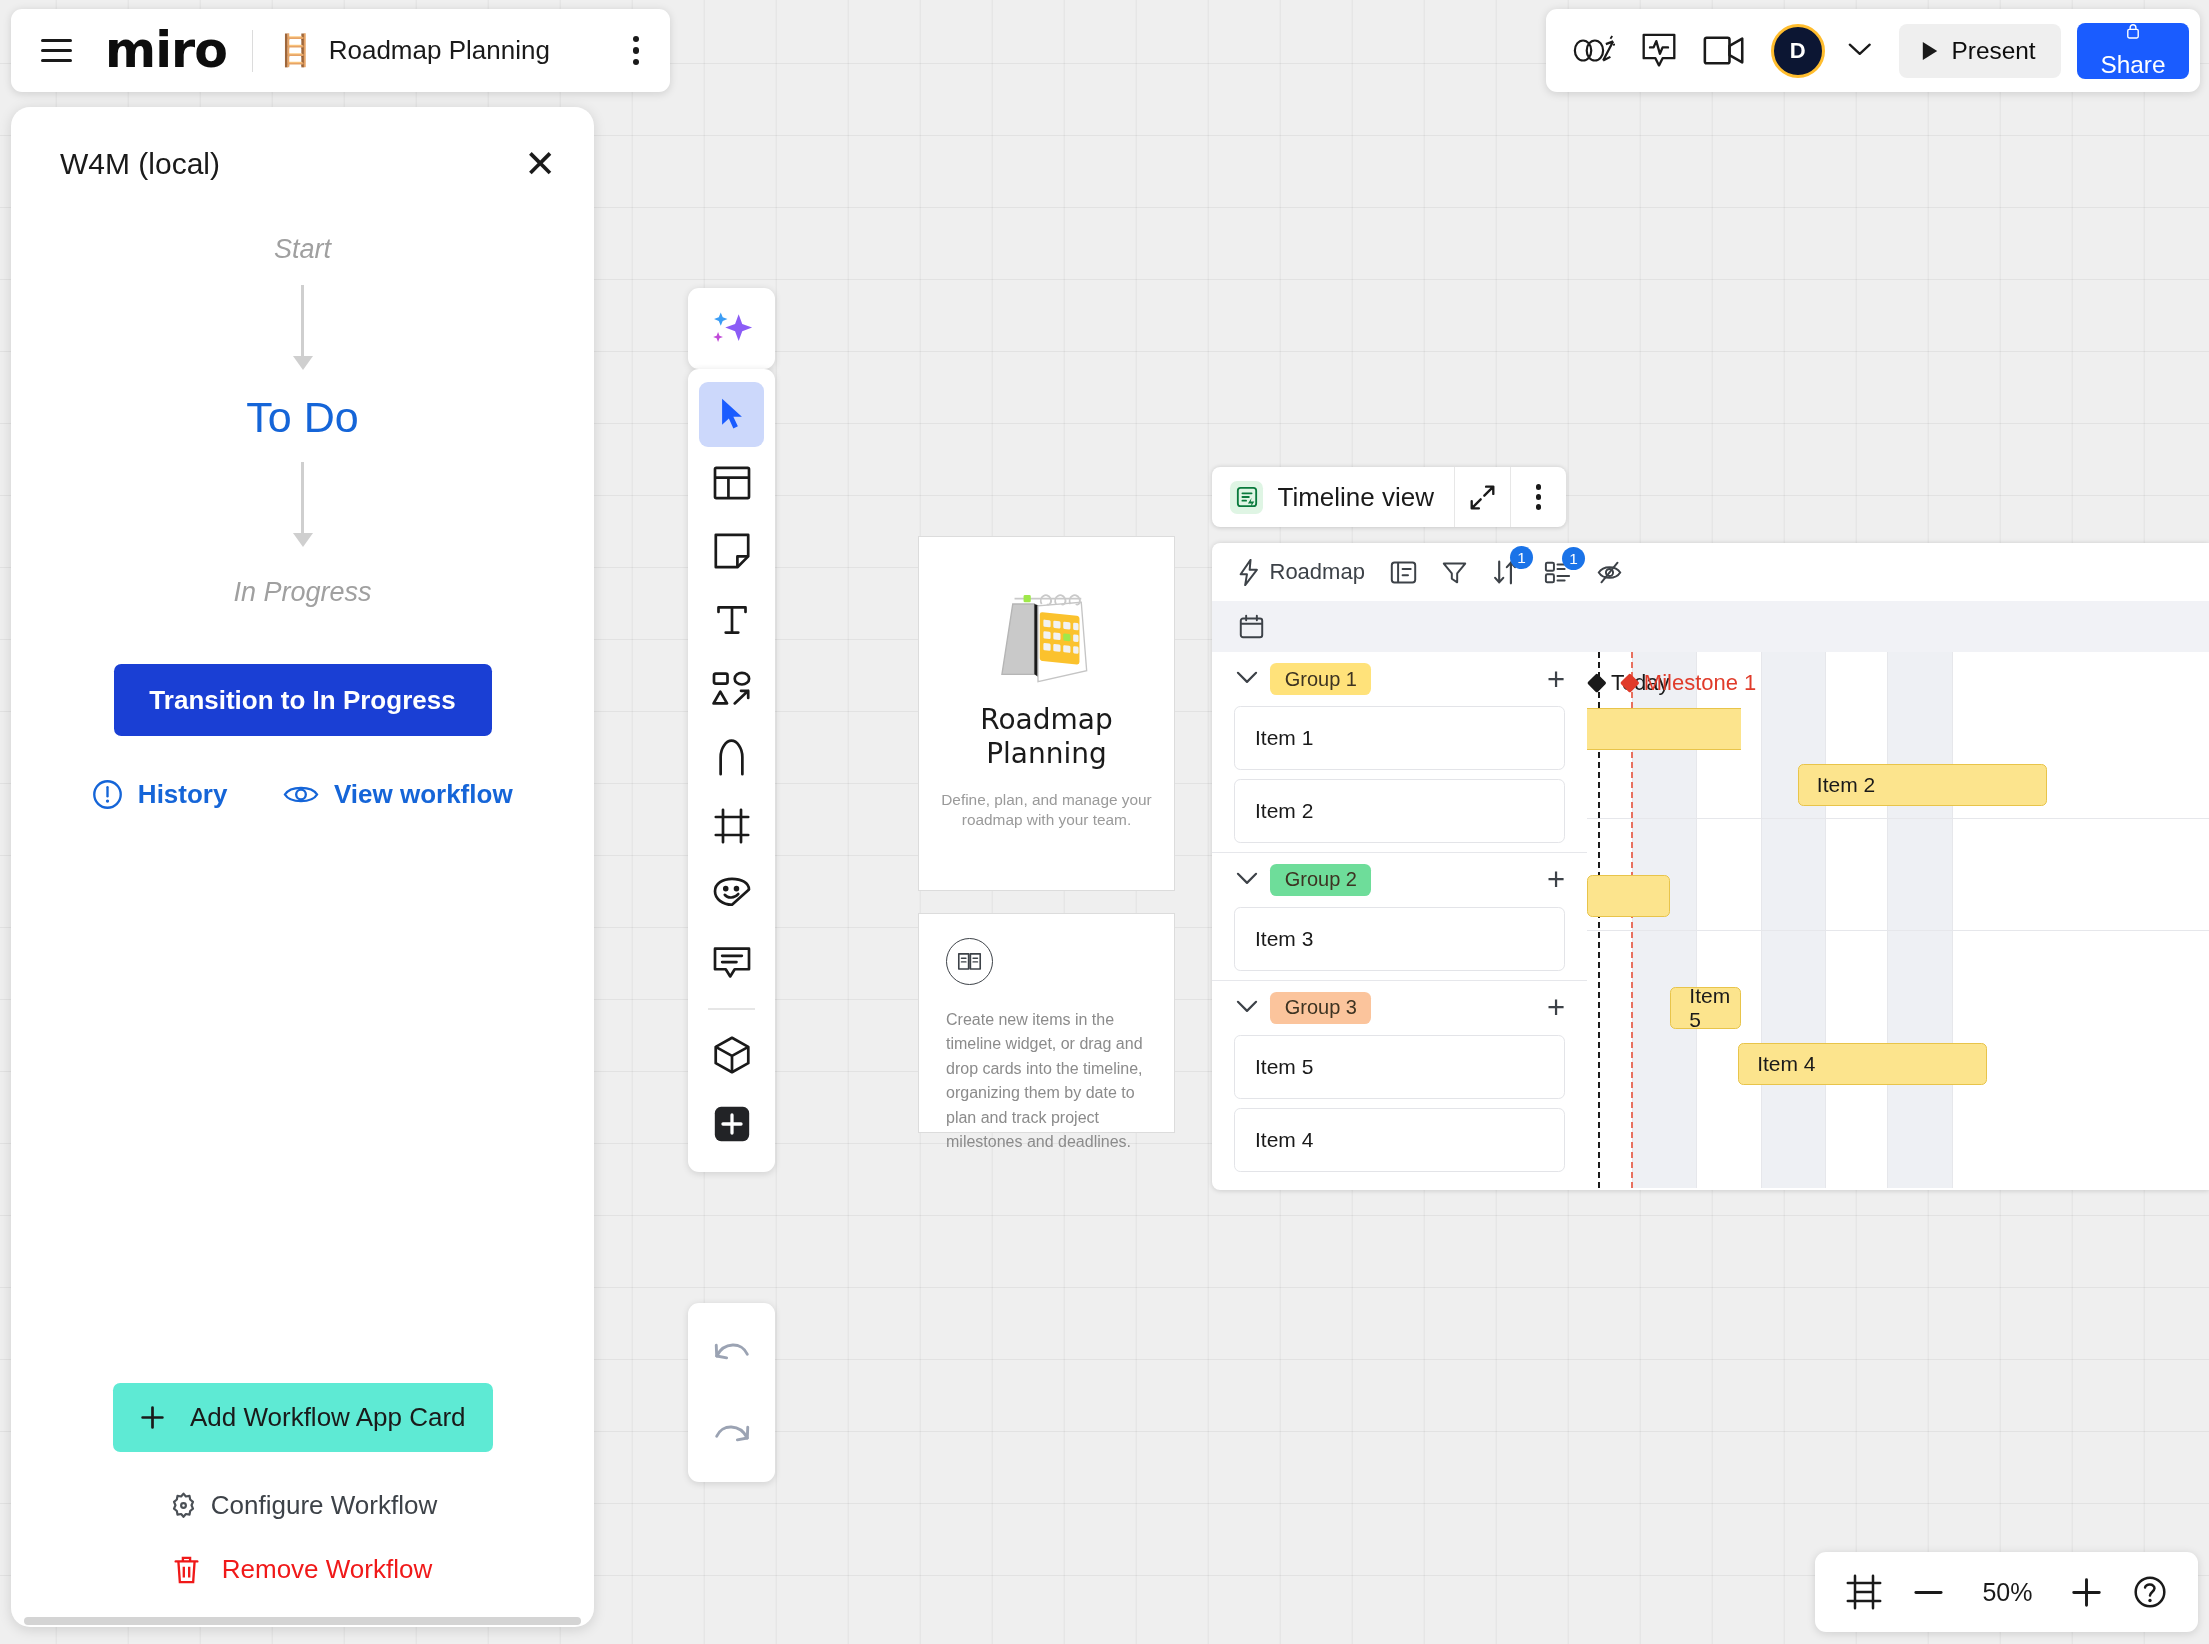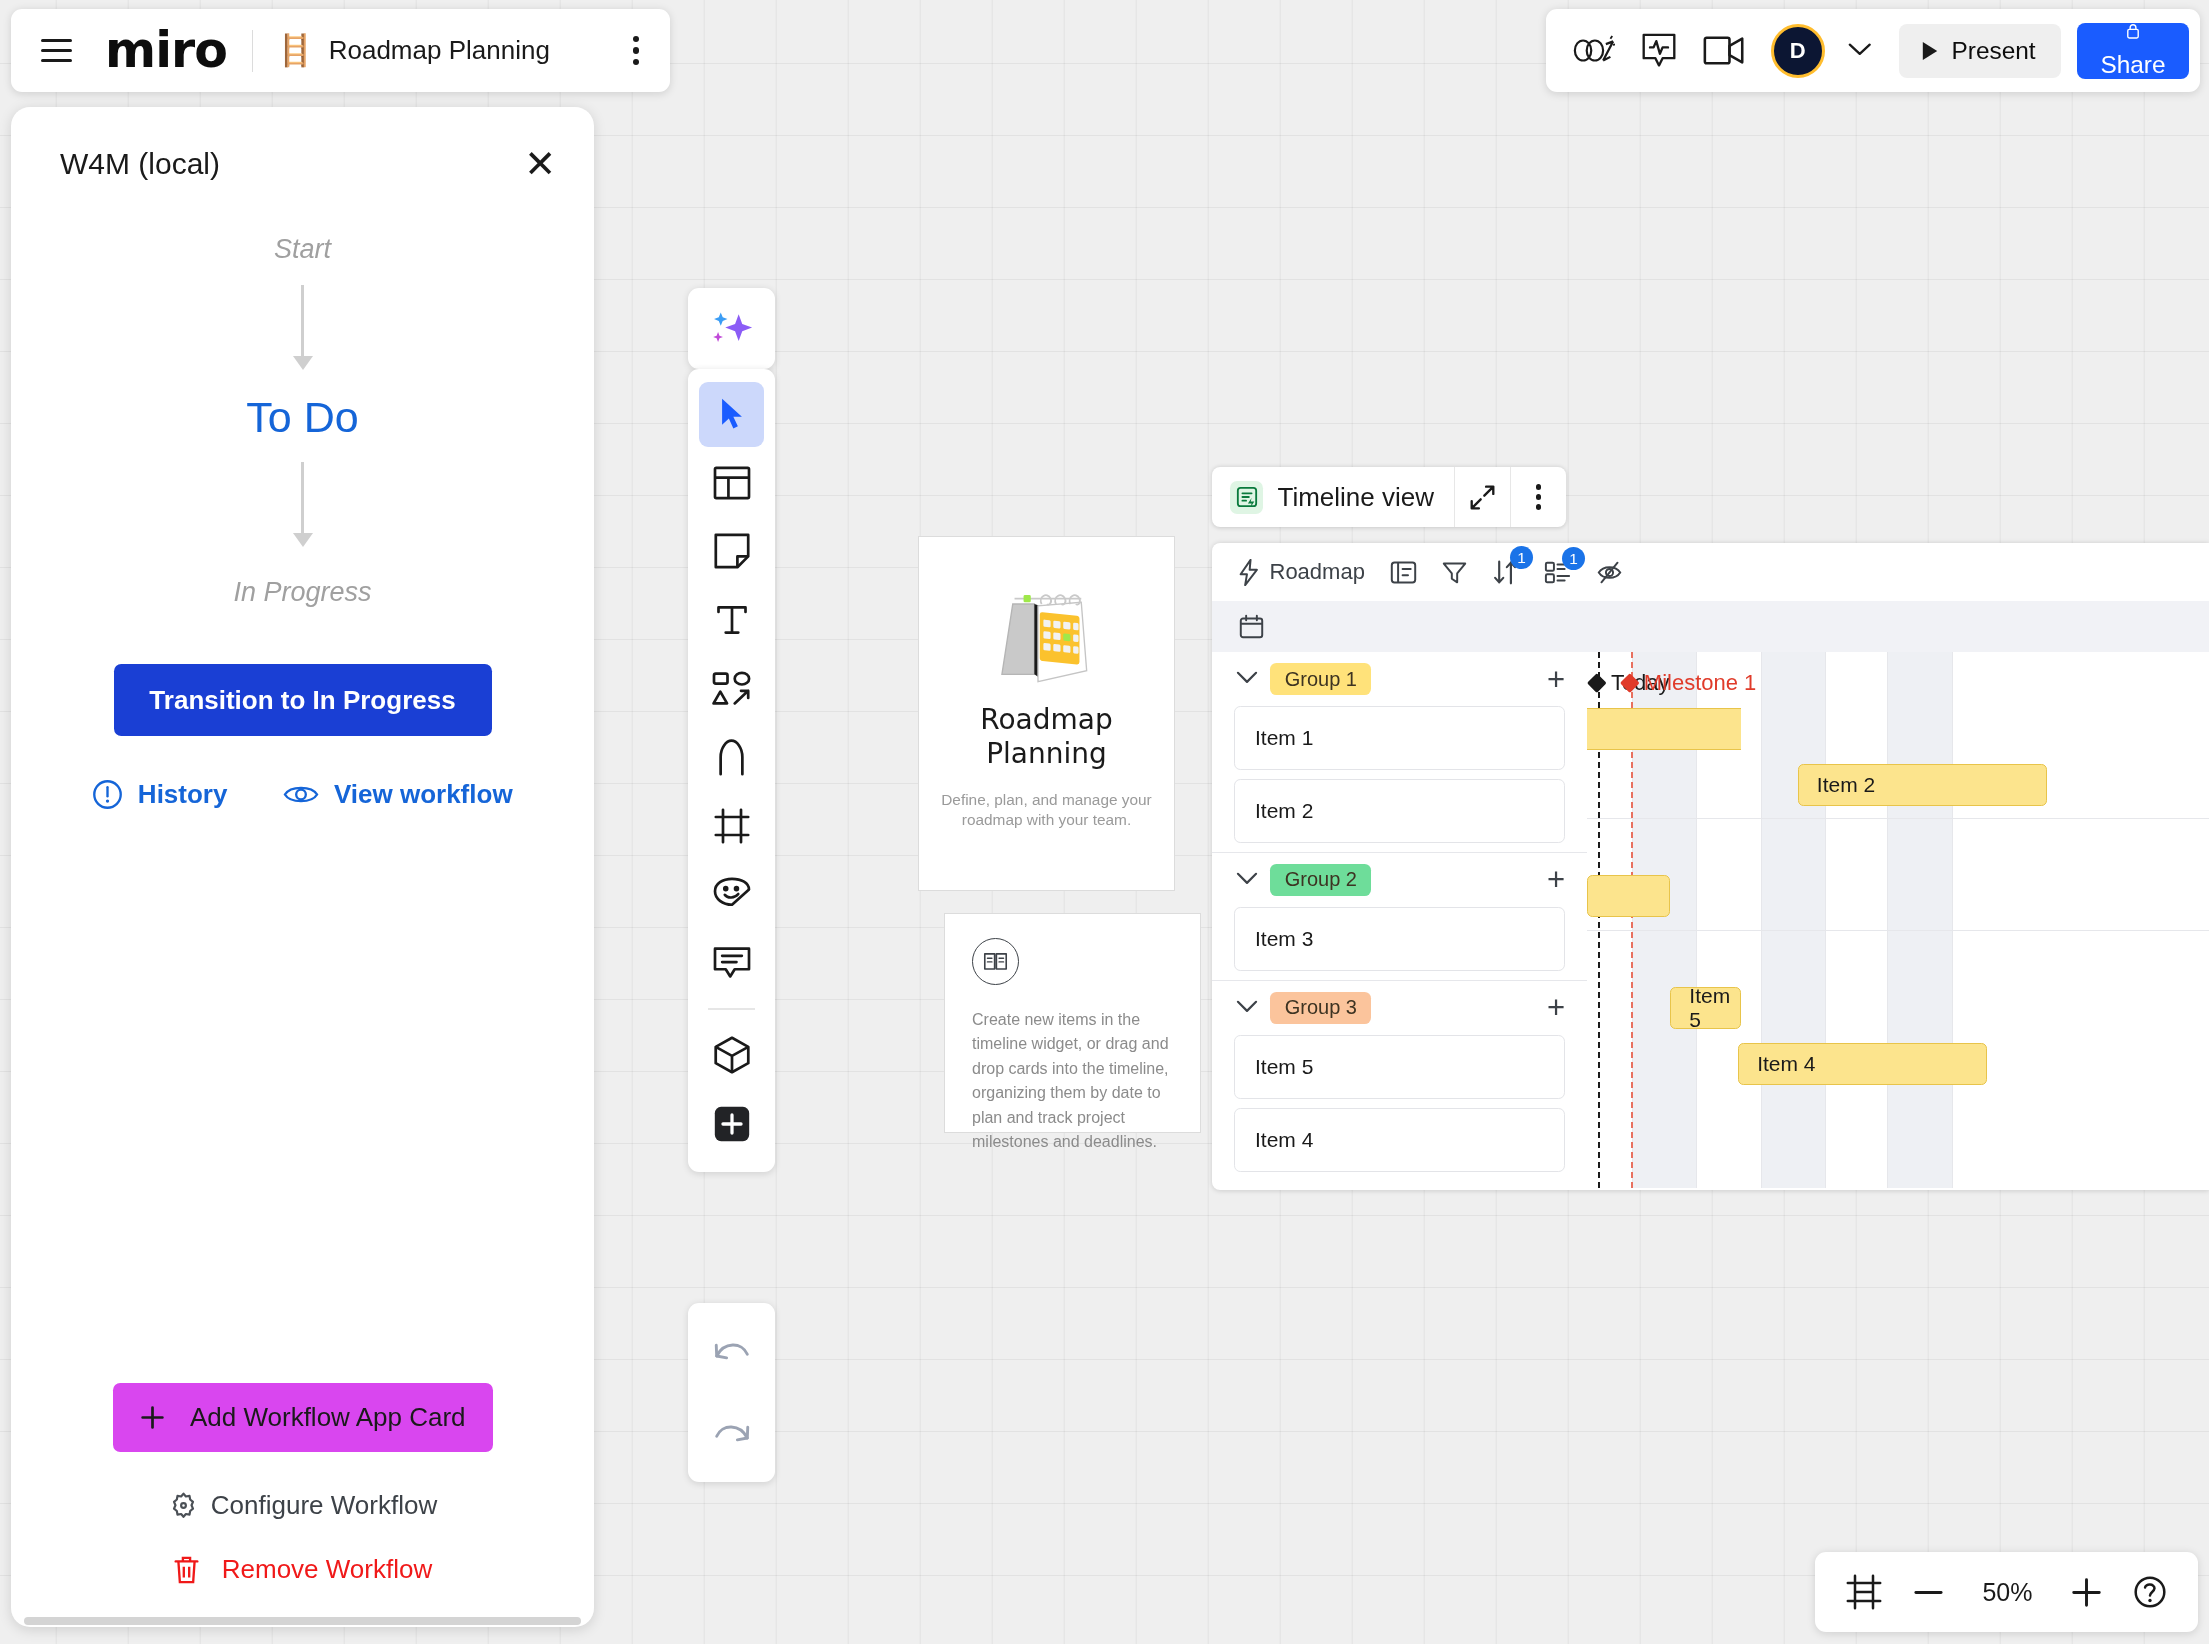--- a/index.html
+++ b/index.html
@@ -98,21 +98,21 @@
     display:block; margin: 56px auto 0; width: 378px; height: 72px;
     background:#1a3fd4; color:#fff; border:none; border-radius:7.2px;
     font-family:"Liberation Sans", sans-serif; font-size:26px; font-weight:700; cursor:pointer;
   }
   .lp-links { display:flex; justify-content:center; gap:56px; margin-top: 43px; }
   .lp-link { display:flex; align-items:center; gap:14.5px; color:#1565d8; font-size:26px; font-weight:700; cursor:pointer; }
   .lp-bottom { position:absolute; left:0; right:0; bottom: 42px; }
   .add-card-btn {
     display:flex; align-items:center; justify-content:center; gap:23.5px;
     width: 380px; height: 69px; margin: 0 auto;
-    background:#d946ef; border-radius:7.2px; font-size:26px; color:#1a1a1a; cursor:pointer;
+    background:#5eead4; border-radius:7.2px; font-size:26px; color:#1a1a1a; cursor:pointer;
   }
   .cfg-row { display:flex; align-items:center; justify-content:center; gap:12px; margin-top: 38px; font-size:26px; color:#3d4248; cursor:pointer;}
   .rm-row  { display:flex; align-items:center; justify-content:center; gap:22px; margin-top: 33px; font-size:26px; color:#f01919; cursor:pointer;}
   .hscrollbar { position:absolute; left:12.7px; right:12.7px; bottom:1.8px; height:8.1px; background:#d4d4d4; border-radius:4.5px; }
 
   
   #tb-ai {
     position:absolute; left:688px; top:288px; width:87px; height:81px;
     background:#fff; border-radius:11px; box-shadow:0 1.8px 7.2px rgba(0,0,0,.12);
     display:flex; align-items:center; justify-content:center; z-index:30; cursor:pointer;
@@ -137,21 +137,21 @@
   #roadmap-card {
     position:absolute; left:918px; top:536px; width:257px; height:355px;
     background:#fff; border:0.9px solid #dcdcdc; z-index:10;
     display:flex; flex-direction:column; align-items:center;
   }
   .rc-title { font-family:"DejaVu Sans", sans-serif; font-size:28px; color:#1a1a1a; text-align:center; line-height:1.22; margin-top: 7.2px;}
   .rc-sub { font-size:15.4px; color:#9a9a9a; text-align:center; line-height:1.34; margin-top: 18px; padding: 0 18px;}
 
   
   #info-card {
-    position:absolute; left:944px; top:913px; width:257px; height:220px;
+    position:absolute; left:918px; top:913px; width:257px; height:220px;
     background:#fff; border:0.9px solid #dcdcdc; z-index:10; padding: 23.5px 27px;
   }
   .ic-circle { width:47px; height:47px; border-radius:50%; border:1.8px solid #3d4248; display:flex; align-items:center; justify-content:center;}
   .ic-text { margin-top: 23.5px; font-size:16px; color:#8b8b8b; line-height:1.53; }
 
   
   #tl-title {
     position:absolute; left:1212px; top:467px; height:60px;
     background:#fff; border-radius:8.1px; box-shadow:0 0.9px 4.5px rgba(0,0,0,.16);
     display:flex; align-items:stretch; z-index:22;

